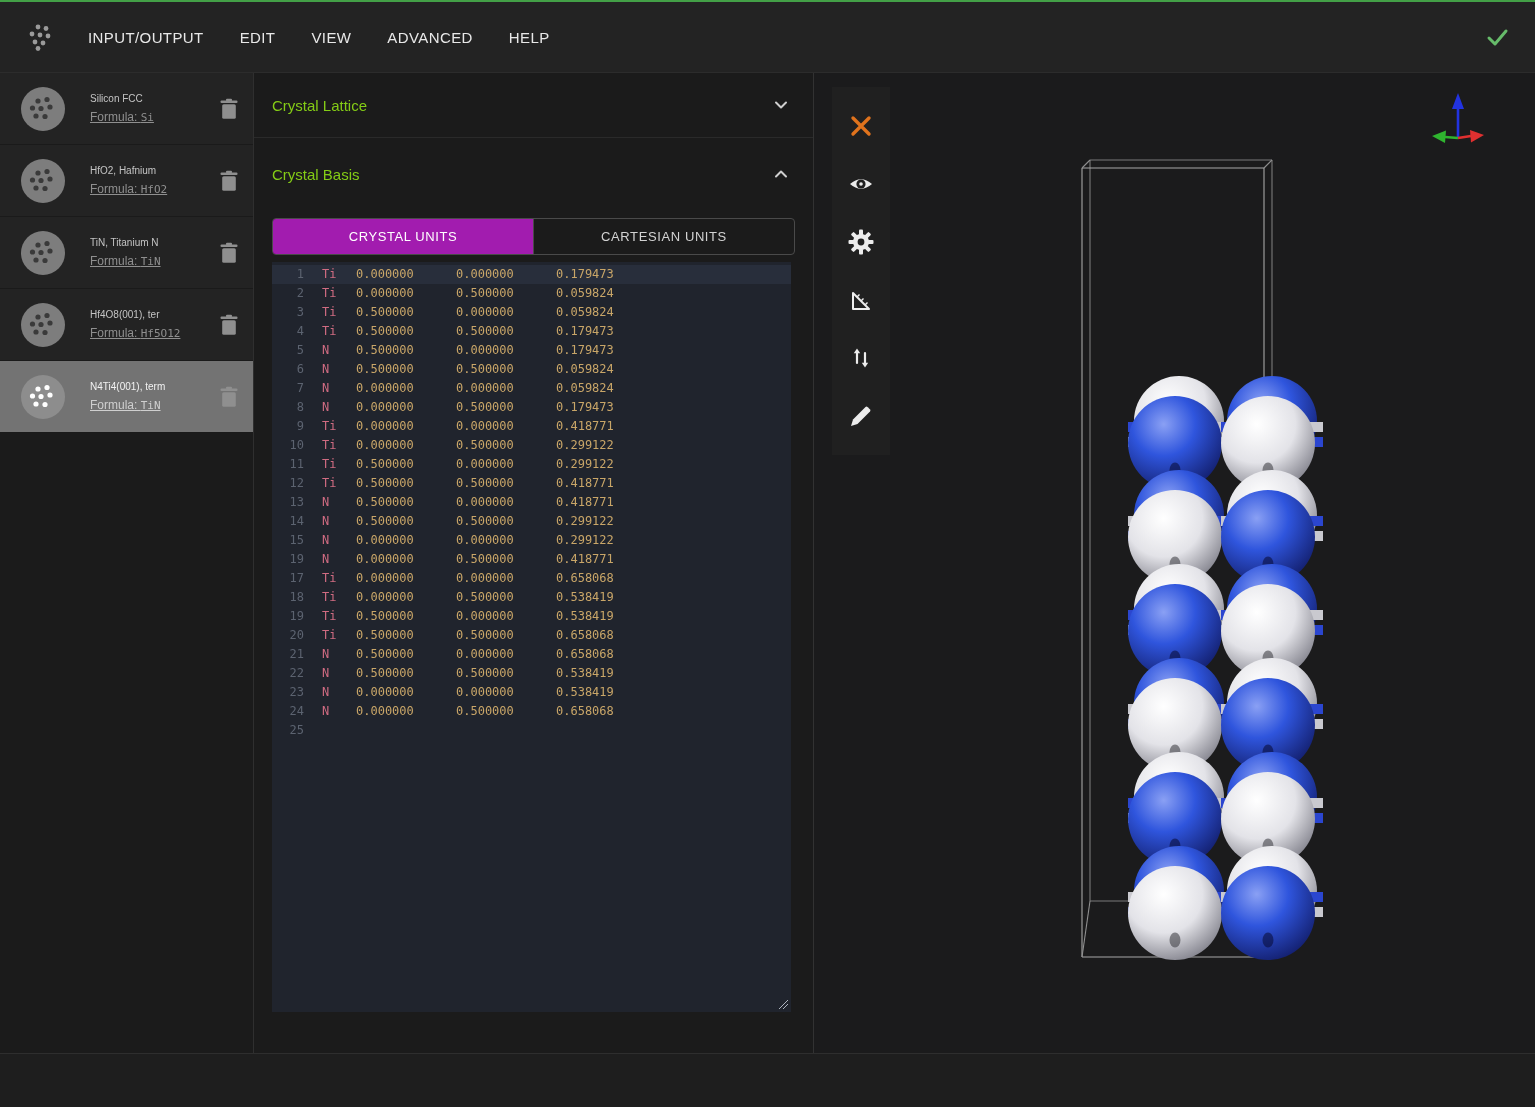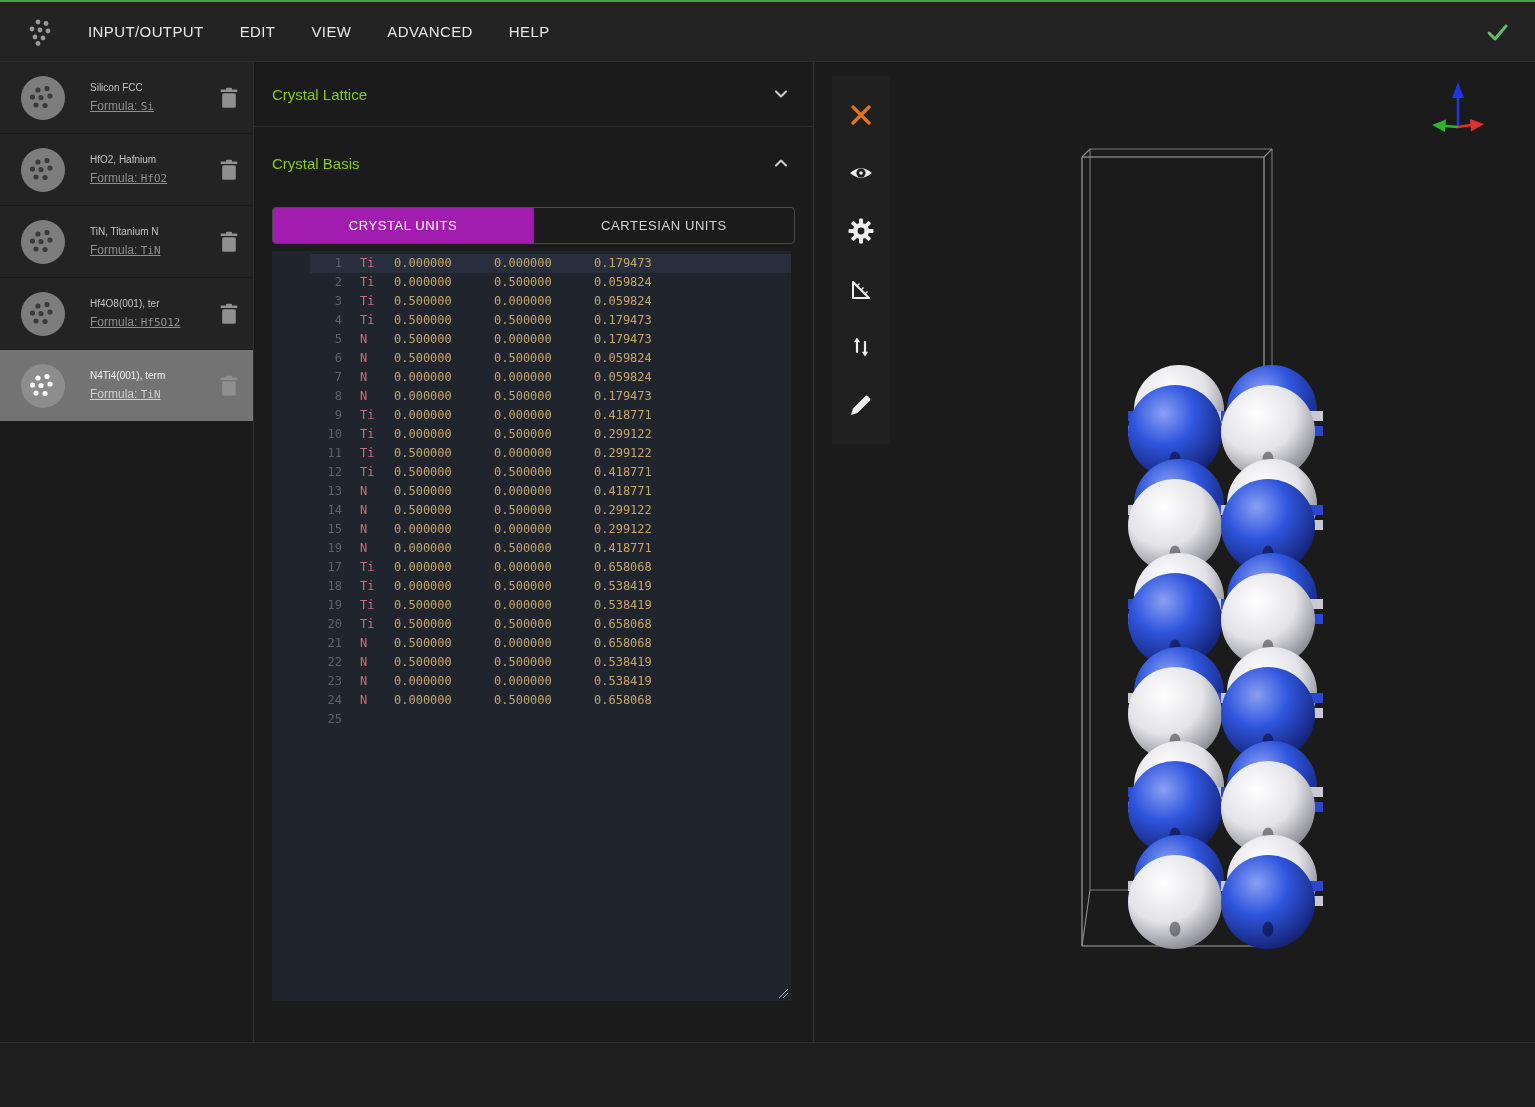--- a/index.html
+++ b/index.html
@@ -2,21 +2,21 @@
 <html><head>
 <meta charset="utf-8">
 <style>
   * { margin:0; padding:0; box-sizing:border-box; }
   html,body { width:1535px; height:1107px; overflow:hidden; background:#1e1e1e;
               font-family:"Liberation Sans", sans-serif; }
 
   .top-green-line { height:2px; background:#43a047; }
 
   
-  .topbar { height:60px; background:#232323; display:flex; align-items:center;
+  .topbar { height:71px; background:#232323; display:flex; align-items:center;
             border-bottom:1px solid #2c2c2c; padding:0 24px; }
   .logo { width:34px; height:34px; margin-right:30px; display:flex; align-items:center; justify-content:center; }
   .menu-bar { display:flex; align-items:center; gap:36px; }
   .menu-item { color:#e8e8e8; font-size:15px; letter-spacing:.4px; cursor:pointer; }
   .topbar-spacer { flex:1; }
   .check-icon { width:28px; height:28px; }
 
   
   .main { display:flex; height:980px; }
 
@@ -44,21 +44,21 @@
   .chev { width:16px; height:16px; }
 
   .tabs { margin:8px 18px 0 18px; display:flex; border:1px solid #4a4a4a; border-radius:4px;
           overflow:hidden; height:37px; }
   .tab { flex:1; display:flex; align-items:center; justify-content:center;
          color:#d3d3d3; font-size:13px; letter-spacing:.6px; cursor:pointer; background:transparent; }
   .tab.selected { background:#a21caf; color:#ffffff; }
   .tab + .tab { border-left:1px solid #4a4a4a; }
 
   .editor { margin:7px 22px 0 18px; background:#20242d; height:750px; position:relative;
-            font-family:"DejaVu Sans Mono", monospace; font-size:12px; padding-top:3px; cursor:text;padding-left:38px; }
+            font-family:"DejaVu Sans Mono", monospace; font-size:12px; padding-top:3px; cursor:text; }
   .crow { height:19px; line-height:19px; white-space:pre; }
   .crow.active { background:rgba(120,140,190,.10); }
   .ln { display:inline-block; width:26px; text-align:right; color:#5c6370; margin-left:6px; }
   .el { display:inline-block; width:34px; margin-left:18px; color:#d06c82; }
   .val { display:inline-block; width:100px; color:#c9a668; }
   .resize-handle { position:absolute; right:2px; bottom:2px; width:11px; height:11px; }
 
   
   .viewer { flex:1; background:#1b1b1c; position:relative; }
   .wave-toolbar { position:absolute; left:18px; top:14px; width:58px; height:368px;

